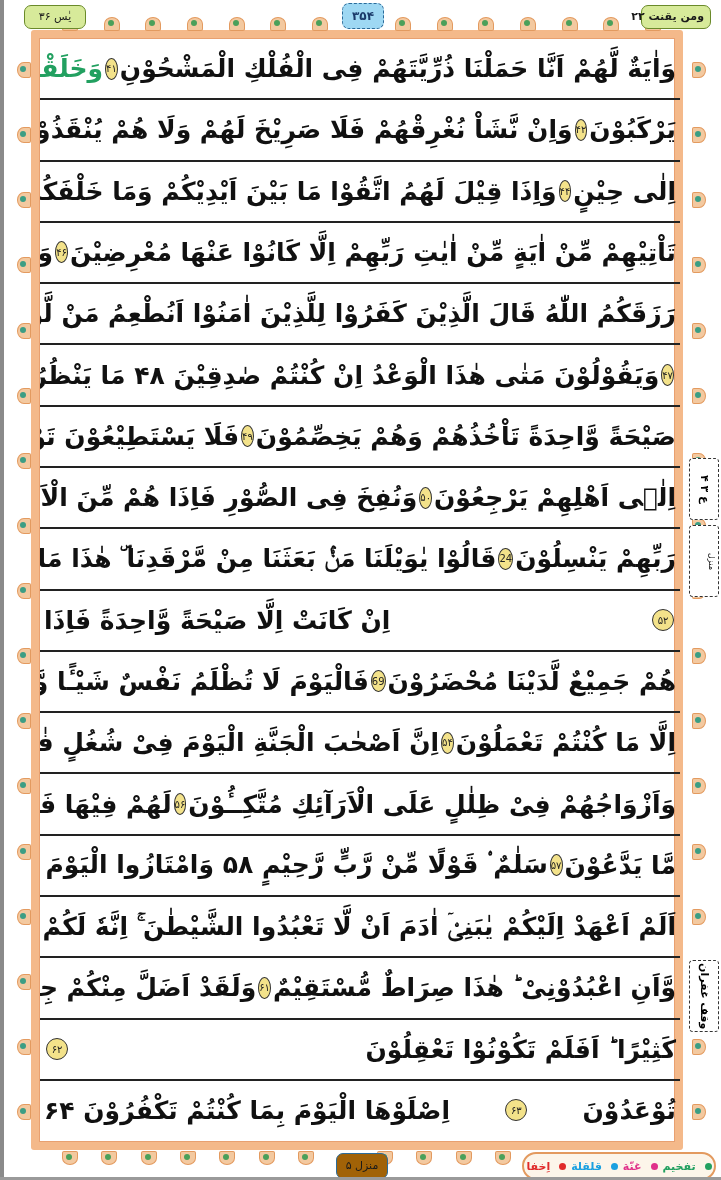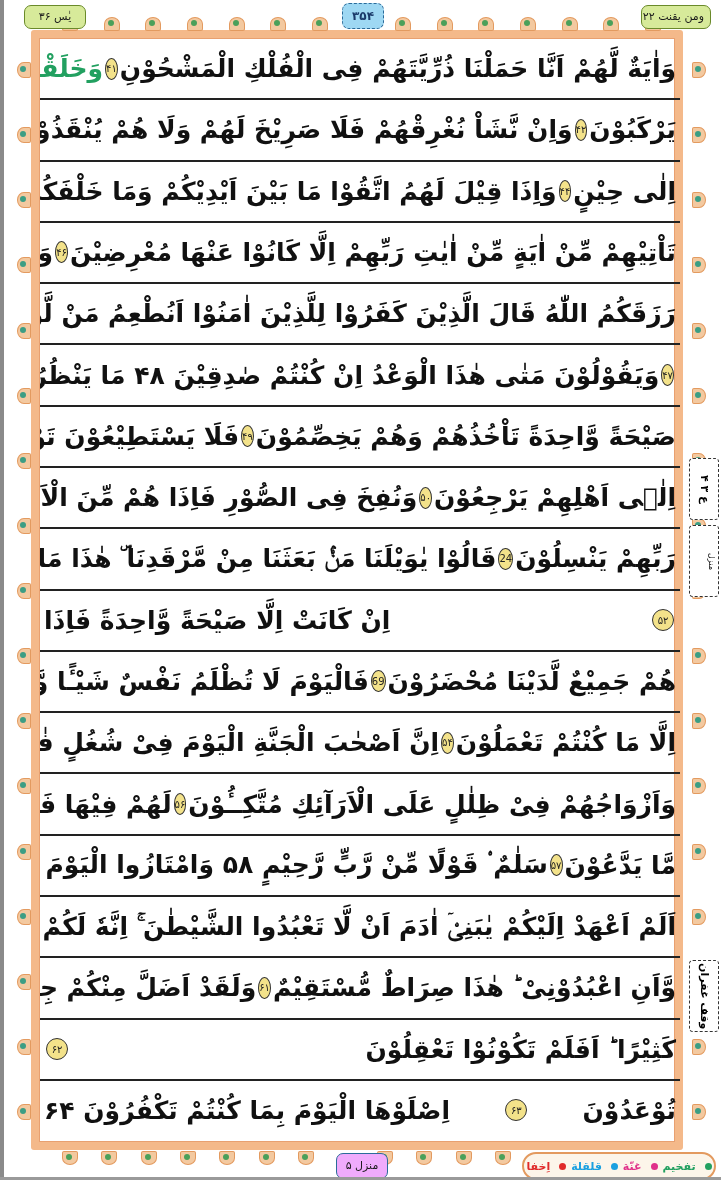--- a/index.html
+++ b/index.html
@@ -54,29 +54,29 @@
   }
   .deco-right .side-arch::before { border-radius:2px 50% 50% 2px; }
 
   .tag {
     position:absolute; height:22px; padding:0 6px;
     border:1px solid #6a8a2a; border-radius:7px; background:#d7ea9a;
     font-size:11px; line-height:22px; color:#1a1a1a; direction:rtl; white-space:nowrap;
     font-family:"DejaVu Sans", sans-serif;
   }
   .tag-left { left:24px; top:5px; width:48px; text-align:center; }
-  .tag-right { left:641px; top:5px; width:56px; text-align:right; }
+  .tag-right { left:641px; top:5px; width:56px; text-align:right;font-weight:bold; }
   .page-num {
     position:absolute; left:342px; top:3px; width:40px; height:24px; border-radius:7px;
     background:#9ed8f3; border:1px dashed #2b6b9a; text-align:center; font-size:12px;
     font-weight:bold; line-height:24px; color:#1a3a6a;
   }
   .manzil {
     position:absolute; left:336px; top:1153px; width:50px; height:24px; border-radius:7px;
-    background:#f0abfc; border:1px solid #2b6b9a; text-align:center; font-size:11px;
+    background:#a16207; border:1px solid #2b6b9a; text-align:center; font-size:11px;
     line-height:24px; color:#1a1a1a; direction:rtl;
   }
   .legend {
     position:absolute; left:522px; top:1152px; width:190px; height:24px;
     border:2px solid #e39a5f; border-radius:14px; background:#fcf5ea;
     display:flex; flex-direction:row-reverse; justify-content:space-around; align-items:center;
     font-size:11px; font-weight:bold; direction:rtl;
   }
   .legend-item { display:flex; align-items:center; gap:9px; }
   .legend-dot { width:7px; height:7px; border-radius:50%; display:inline-block; }

